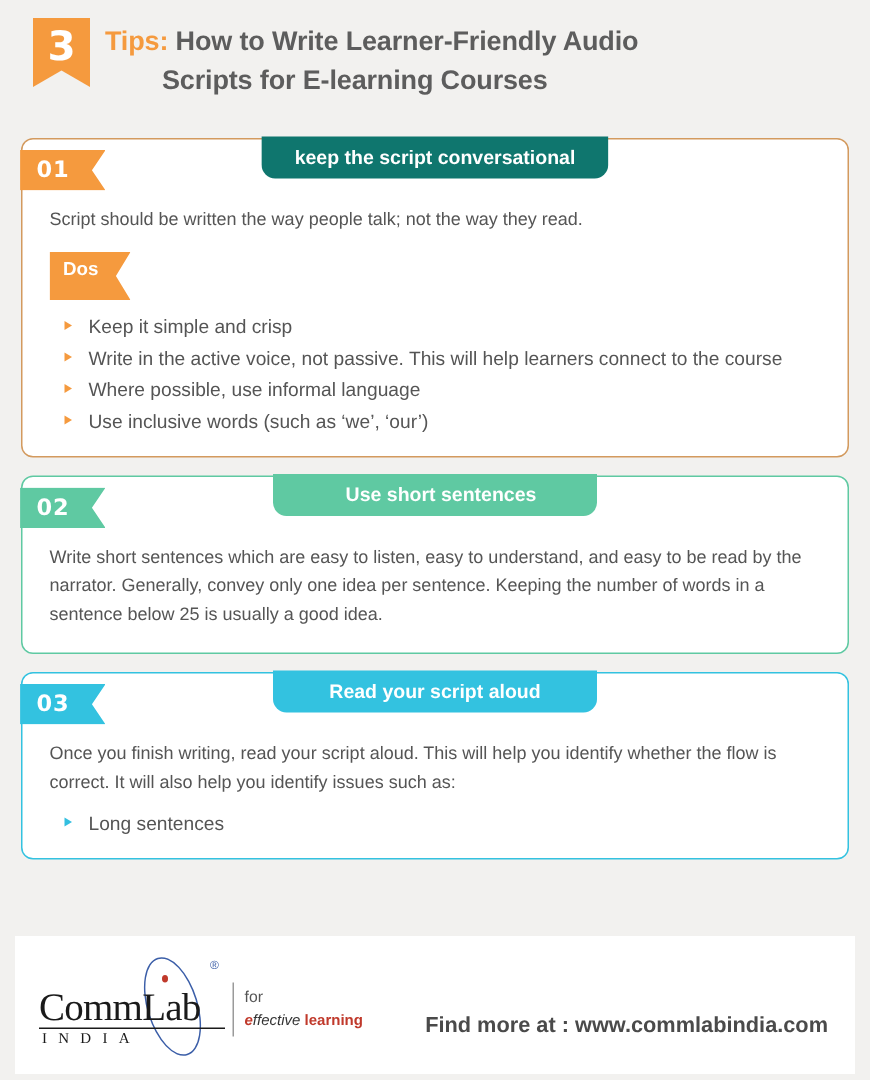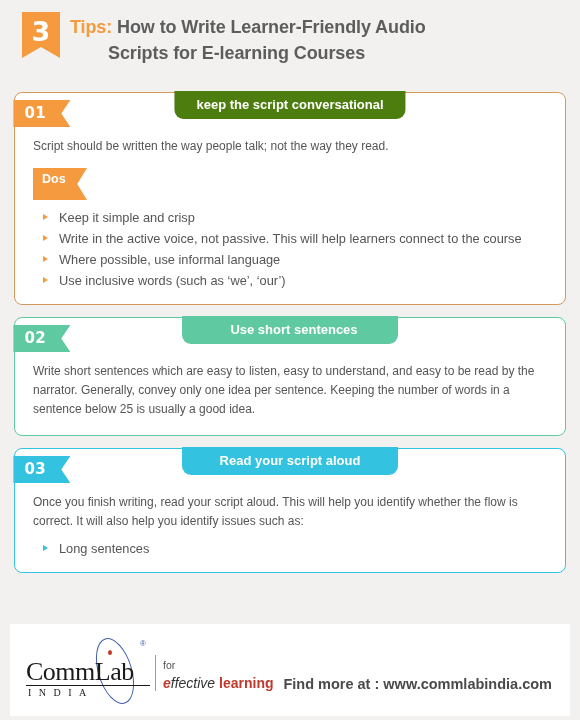--- a/index.html
+++ b/index.html
@@ -112,21 +112,21 @@
   .num-tag.cyan  { background: #33c2e0; }
 
   
   .head-pill {
     position: absolute;
     left: 50%;
     transform: translateX(-50%);
     top: -1.6px;
     min-width: 216px;
     padding: 6px 22px 7px 22px;
-    background: #4d7c0f;
+    background: #0f766e;
     color: #ffffff;
     font-size: 13px;
     font-weight: bold;
     text-align: center;
     border-radius: 0 0 9px 9px;
     white-space: nowrap;
   }
   .head-pill.green { background: #5fc9a2; padding-left: 30px; }
   .head-pill.cyan  { background: #33c2e0; }
 
@@ -264,21 +264,21 @@
     position: absolute;
     left: 139px;
     top: 26px;
     font-size: 10.5px;
     color: #555555;
   }
   .logo-tag {
     position: absolute;
     left: 139px;
     top: 42px;
-    font-size: 14px;
+    font-size: 10px;
     white-space: nowrap;
   }
   .logo-tag .e-red {
     color: #c0392b;
     font-style: italic;
     font-weight: bold;
   }
   .logo-tag .ffective {
     color: #333333;
     font-style: italic;

